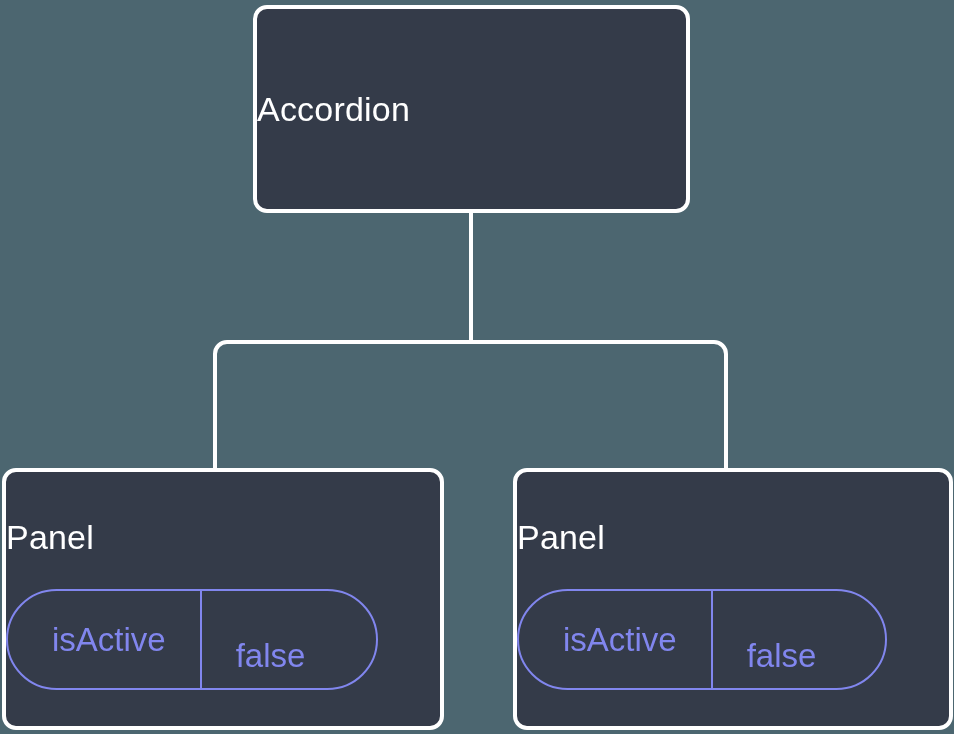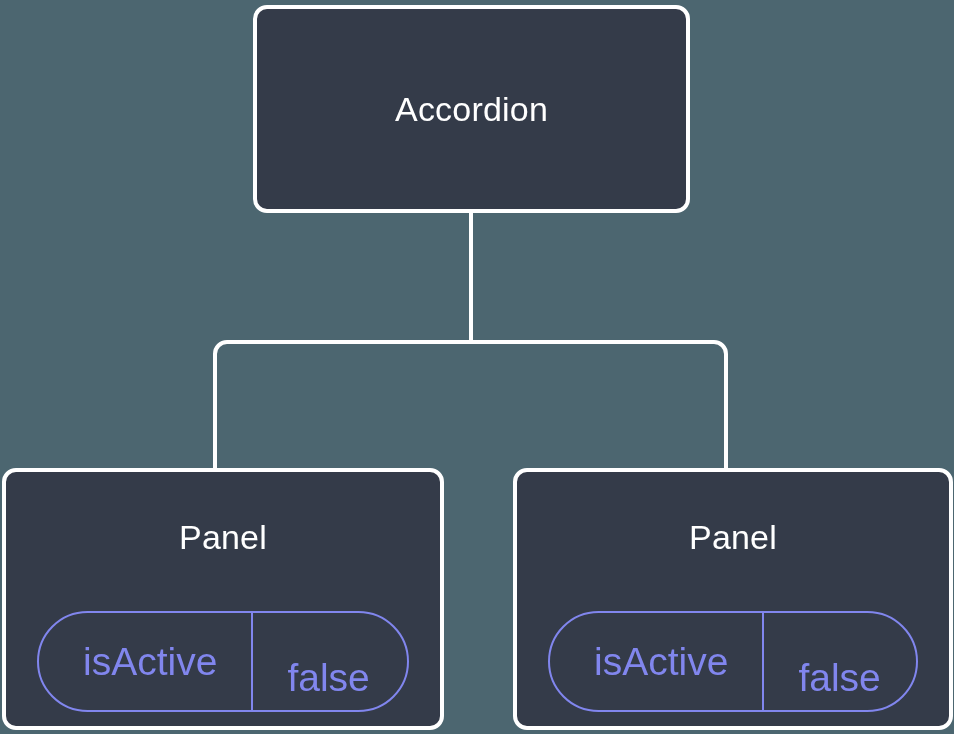--- a/index.html
+++ b/index.html
@@ -33,21 +33,20 @@
 
   
   .node {
     position: absolute;
     box-sizing: border-box;
     background: #343B49;
     border: 4px solid #FFFFFF;
     border-radius: 14px;
     display: flex;
     flex-direction: column;
-    align-items: center;
     z-index: 2;
   }
 
   .node-title {
     color: #FFFFFF;
     font-size: 34px;
     line-height: 1;
     font-weight: 400;
     letter-spacing: 0.2px;
     white-space: nowrap;
@@ -61,21 +60,20 @@
     height: 208px;
     justify-content: center;
   }
 
   
   .node-panel {
     top: 468px;
     height: 262px;
     justify-content: flex-start;
     padding-top: 48px;
-    gap: 22px;
   }
   #node-panel-0 {
     left: 2px;
     width: 442px;
   }
   #node-panel-1 {
     left: 513px;
     width: 440px;
   }
 
@@ -88,21 +86,21 @@
     border: 2px solid #8186EE;
     border-radius: 52px;
     box-sizing: border-box;
   }
   .prop-key,
   .prop-val {
     display: flex;
     align-items: center;
     justify-content: center;
     color: #8186EE;
-    font-size: 39px;
+    font-size: 33px;
     line-height: 1;
     white-space: nowrap;
     box-sizing: border-box;
   }
   .prop-key {
     padding: 0 34px 0 44px;
     border-right: 2px solid #8186EE;
   }
   .prop-val {
     padding: 0 48px 0 34px;

